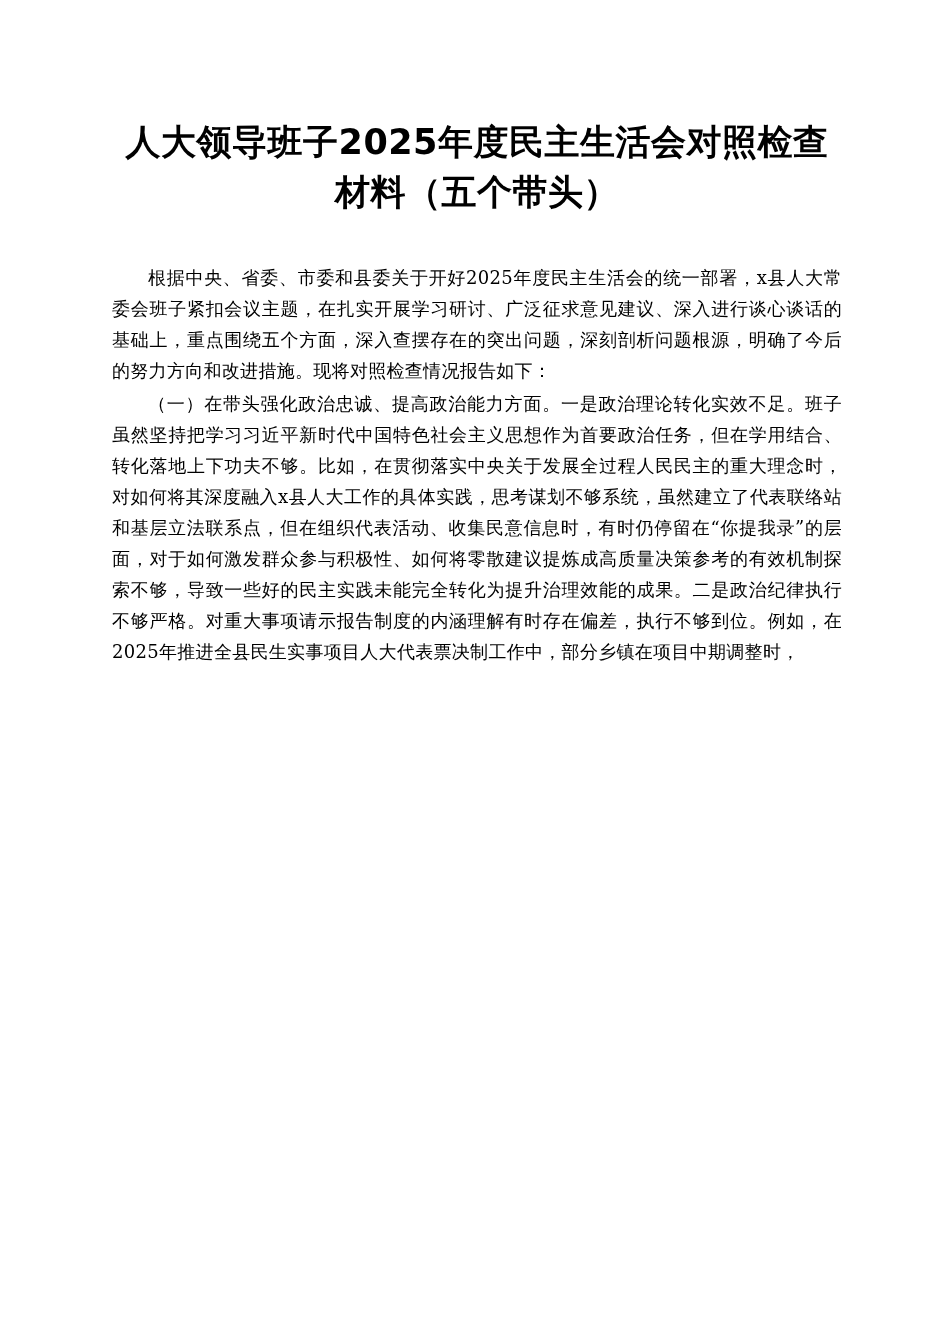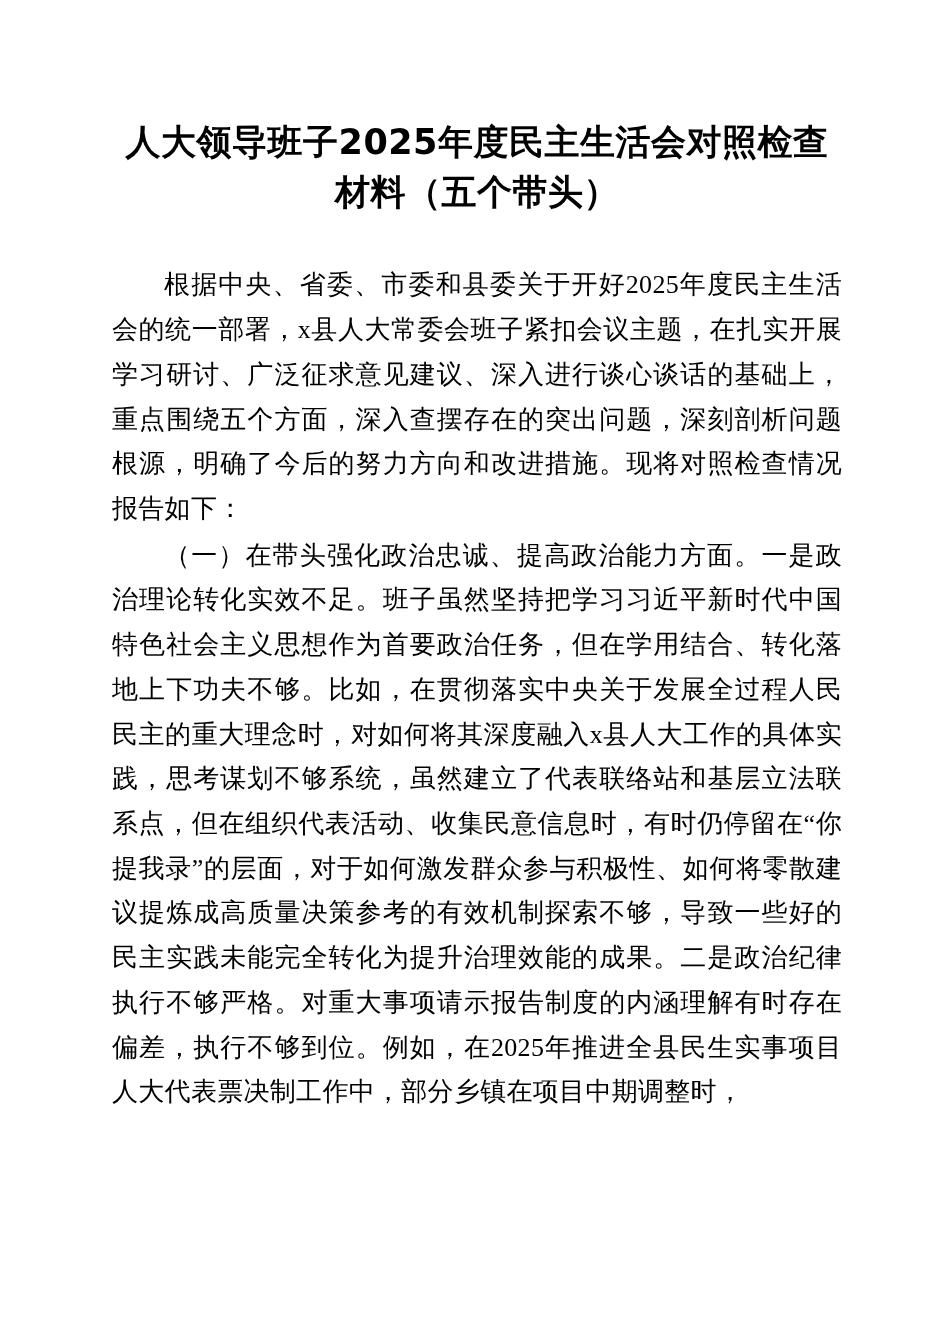--- a/index.html
+++ b/index.html
@@ -25,28 +25,27 @@
     font-family: "DejaVu Sans", sans-serif;
     font-weight: bold;
     font-size: 35px;
     line-height: 1.42;
     text-align: center;
     letter-spacing: 0.5px;
     margin: 0 0 46px 0;
     padding: 0 4px;
   }
   .para {
-    font-size: 26px;
+    font-size: 18px;
     line-height: 1.72;
     text-align: justify;
     text-justify: inter-ideograph;
     margin: 0 0 2px 0;
     text-indent: 2em;
     letter-spacing: 0.3px;
-    font-family: Liberation Serif, serif;
   }
   .heading {
     font-family: "DejaVu Sans", sans-serif;
     font-weight: bold;
     font-size: 27.5px;
     line-height: 1.72;
     margin: 4px 0 2px 0;
     text-indent: 2em;
     letter-spacing: 0.3px;
   }

